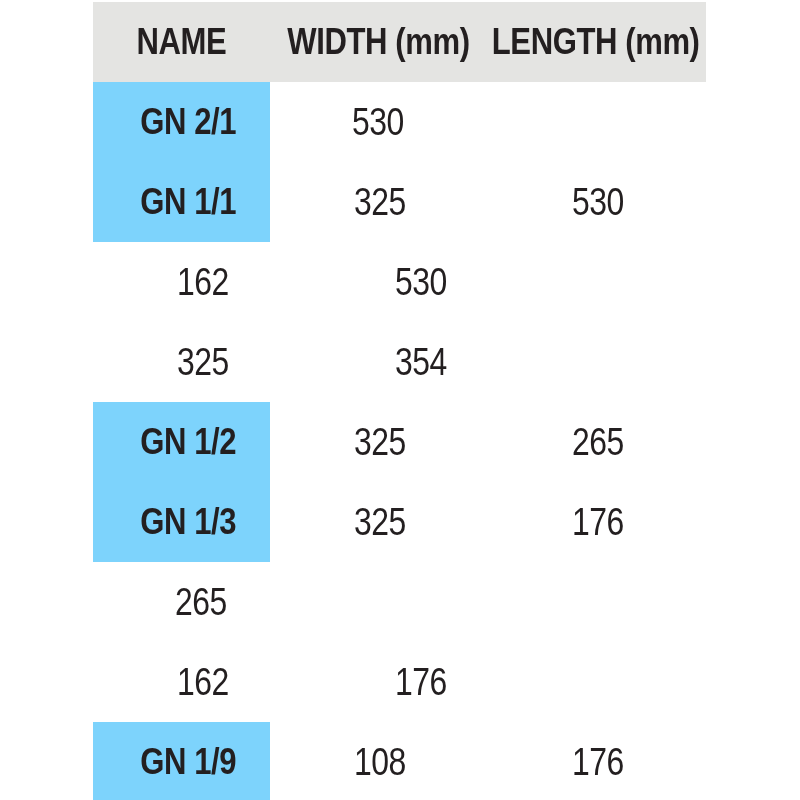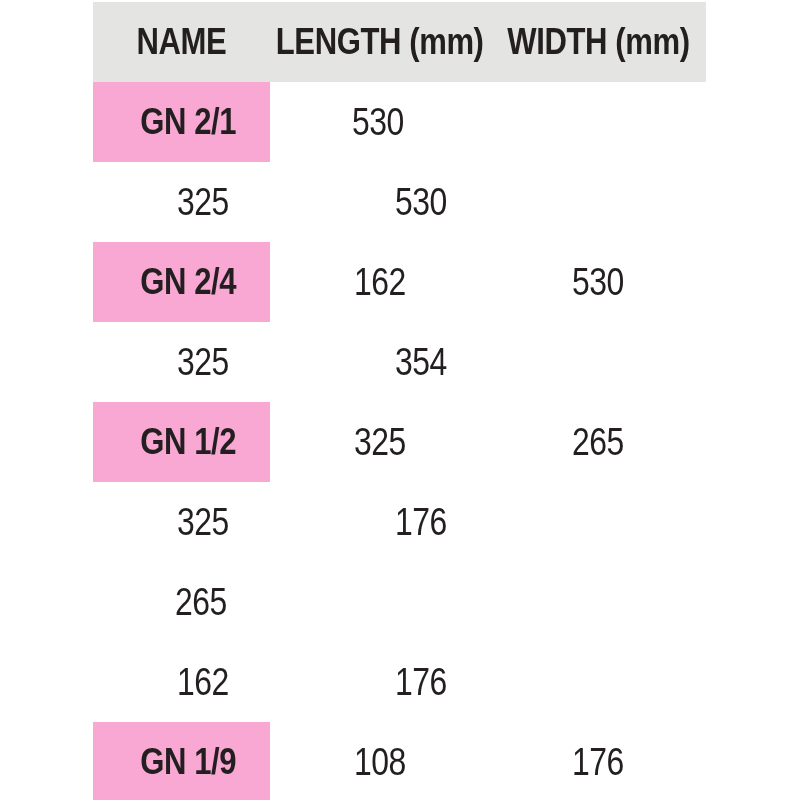--- a/index.html
+++ b/index.html
@@ -25,21 +25,21 @@
   .cell {
     display: flex;
     align-items: center;
     justify-content: center;
     box-sizing: border-box;
   }
   .c-name   { width: 177px; }
   .c-length { width: 220px; }
   .c-width  { width: 216px; }
   .header-row .cell { background: #e4e4e2; }
-  .body-row .c-name { background: #f9a8d4; padding-left: 14px; }
+  .body-row .c-name { background: #7dd3fc; padding-left: 14px; }
   .header-row .c-name { padding-left: 0; }
   .txt {
     display: inline-block;
     transform: scaleX(0.84);
     white-space: nowrap;
     letter-spacing: -0.5px;
   }
   .strong .txt {
     font-weight: 700;
     font-size: 37px;
@@ -51,50 +51,50 @@
 </style>
 </head>
 <body>
 
 <div class="size-table">
 
   <div class="row header-row">
     <div class="cell c-name strong">
       <span class="txt">NAME</span>
     </div>
+    <div class="cell c-width strong">
+      <span class="txt">WIDTH (mm)</span>
+    </div>
     <div class="cell c-length strong">
       <span class="txt">LENGTH (mm)</span>
-    </div>
-    <div class="cell c-width strong">
-      <span class="txt">WIDTH (mm)</span>
     </div>
   </div>
 
   <div class="row body-row">
     <div class="cell c-name strong">
       <span class="txt">GN 2/1</span>
     </div>
     <div class="cell c-width num">
       <span class="txt">530</span>
     </div>
   </div>
 
   <div class="row body-row">
+    <div class="cell c-name strong">
+      <span class="txt">GN 1/1</span>
+    </div>
     <div class="cell c-length num">
       <span class="txt">325</span>
     </div>
     <div class="cell c-width num">
       <span class="txt">530</span>
     </div>
   </div>
 
   <div class="row body-row">
-    <div class="cell c-name strong">
-      <span class="txt">GN 2/4</span>
-    </div>
     <div class="cell c-length num">
       <span class="txt">162</span>
     </div>
     <div class="cell c-width num">
       <span class="txt">530</span>
     </div>
   </div>
 
   <div class="row body-row">
     <div class="cell c-length num">
@@ -111,20 +111,23 @@
     </div>
     <div class="cell c-length num">
       <span class="txt">325</span>
     </div>
     <div class="cell c-width num">
       <span class="txt">265</span>
     </div>
   </div>
 
   <div class="row body-row">
+    <div class="cell c-name strong">
+      <span class="txt">GN 1/3</span>
+    </div>
     <div class="cell c-length num">
       <span class="txt">325</span>
     </div>
     <div class="cell c-width num">
       <span class="txt">176</span>
     </div>
   </div>
 
   <div class="row body-row">
     <div class="cell c-width num">

